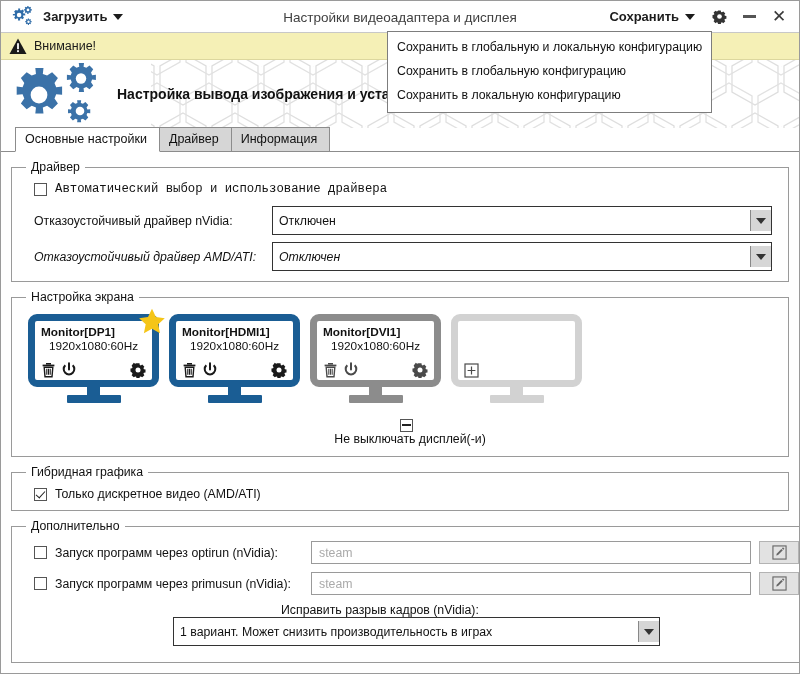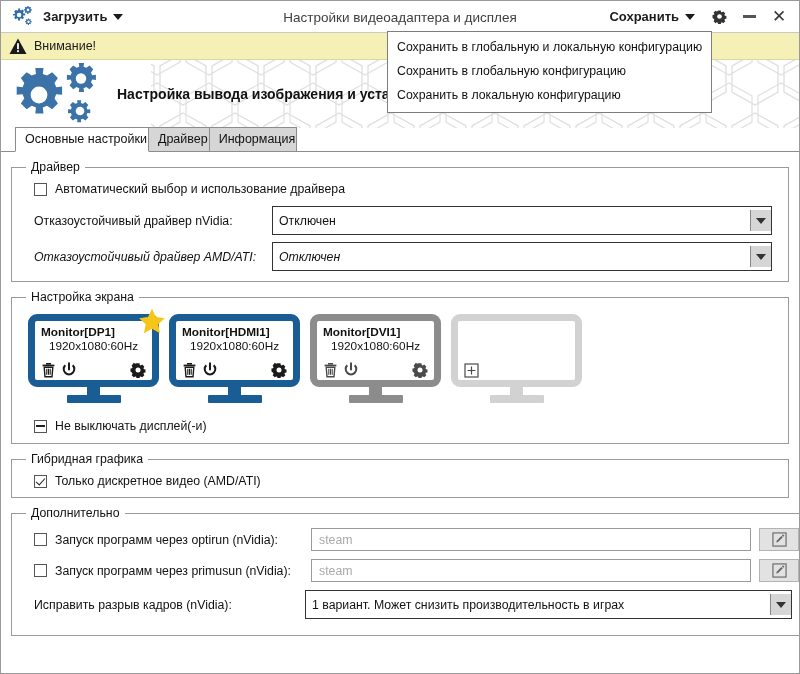--- a/index.html
+++ b/index.html
@@ -93,21 +93,21 @@
 
   
   .tabbar {
     position: relative; z-index: 3;
     display: flex; align-items: flex-end;
     padding-left: 14px;
     height: 24px;
   }
   .tab {
     font-size: 12.5px; color: #111;
-    padding: 4px 1px 4px 9px;
+    padding: 4px 12px 4px 9px;
     border: 1px solid #8c8c8c;
     background: #d6d6d6;
     margin-right: -1px;
     cursor: default;
     line-height: 15px;
   }
   .tab.active { background: #fff; border-bottom-color: #fff; position: relative; z-index: 4; }
 
   
   .content {
@@ -301,21 +301,21 @@
     <div class="tab active">Основные настройки</div>
     <div class="tab">Драйвер</div>
     <div class="tab">Информация</div>
   </div>
 
   <div class="content">
 
     <fieldset class="group">
       <legend>Драйвер</legend>
 
-      <div class="row" style="margin:2px 0 10px 12px;">
+      <div class="row" style="margin:2px 0 10px 12px;font-family:Liberation Mono, monospace;">
         <span class="cb">
             <span class="tick"></span>
           </span>
         <span class="lbl" style="margin-left:8px;">Автоматический выбор и использование драйвера</span>
       </div>
 
       <div class="row" style="margin:0 0 7px 12px;">
         <span class="lbl" style="width:238px;">Отказоустойчивый драйвер nVidia:</span>
         <span class="combo" style="width:500px;">
           <span class="val">Отключен</span>
@@ -459,21 +459,21 @@
               </span>
             </div>
           </div>
           <div class="mon-stand empty">
             <div class="stand-neck"></div>
             <div class="stand-foot"></div>
           </div>
         </div>
       </div>
 
-      <div class="row" style="margin:14px 0 2px 12px;">
+      <div class="row" style="margin:14px 0 2px 12px;flex-direction:column;">
         <span class="cb indeterminate">
             <span class="tick"></span>
           </span>
         <span class="lbl" style="margin-left:8px;">Не выключать дисплей(-и)</span>
       </div>
     </fieldset>
 
     <fieldset class="group">
       <legend>Гибридная графика</legend>
       <div class="row" style="margin:2px 0 1px 12px;">
@@ -514,21 +514,21 @@
         </span>
         <span class="edit-btn" style="margin-left:8px;">
           <svg width="15" height="15" viewBox="0 0 16 16">
               <rect x="1" y="1" width="14" height="14" fill="none" stroke="#666" stroke-width="1.2"></rect>
               <path d="M4.5 11.2l.5-2 5-5 1.5 1.5-5 5z" fill="#666"></path>
               <path d="M10.6 3.6l1.1-1.1 1.5 1.5-1.1 1.1z" fill="#666"></path>
             </svg>
         </span>
       </div>
 
-      <div class="row" style="margin:0 0 8px 12px;">
+      <div class="row" style="margin:0 0 8px 12px;flex-direction:column;">
         <span class="lbl" style="width:271px;">Исправить разрыв кадров (nVidia):</span>
         <span class="combo" style="width:487px;">
           <span class="val">1 вариант. Может снизить производительность в играх</span>
           <span class="arrow">
               <i></i>
             </span>
         </span>
       </div>
     </fieldset>
 

